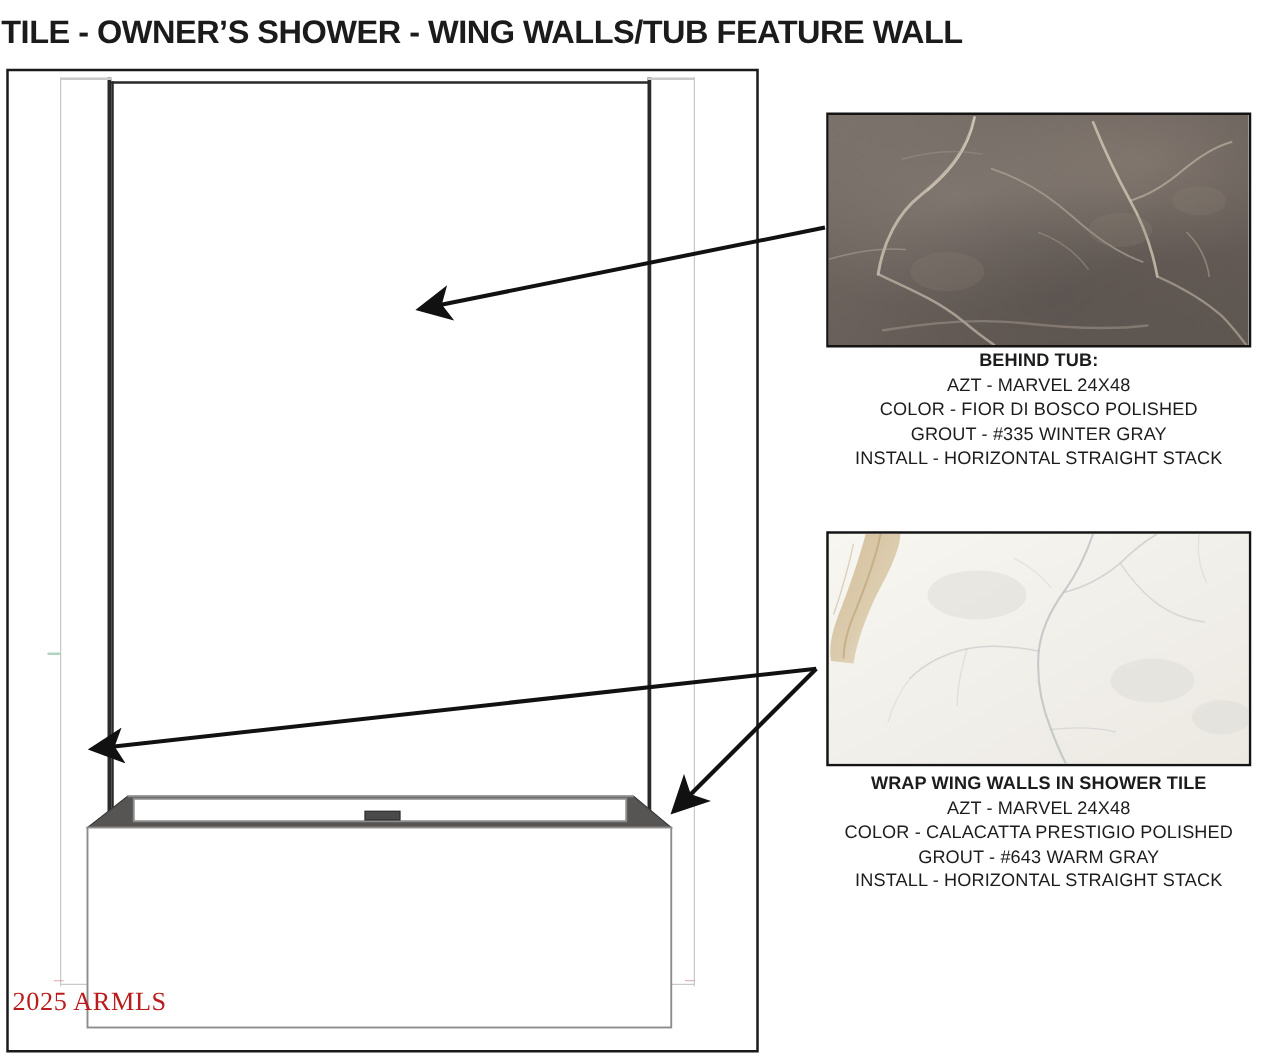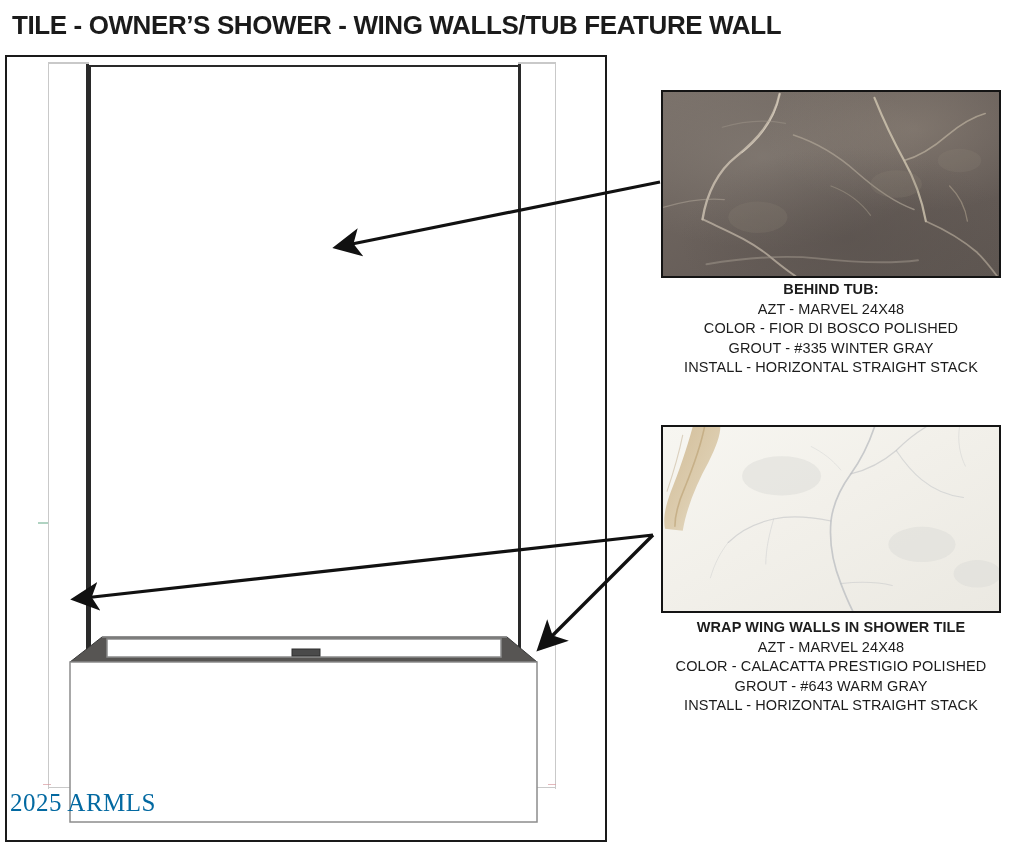--- a/index.html
+++ b/index.html
@@ -13,21 +13,21 @@
     height: 845px;
     position: relative;
     overflow: hidden;
     font-family: "Liberation Sans", sans-serif;
     color: #111111;
   }
 
   
   #board-title {
     position: absolute;
-    left: 12px;
+    left: 1px;
     top: 6px;
     width: 950px;
     height: 38px;
     font-size: 26px;
     font-weight: 700;
     letter-spacing: -0.4px;
     line-height: 38px;
     white-space: nowrap;
     color: #1b1b1b;
     font-family: "Liberation Sans", sans-serif;
@@ -112,22 +112,22 @@
   .caption .hdr { font-weight: 700; }
   #caption-behind-tub { top: 280px; }
   #caption-wing-walls { top: 618px; }
 
   
   #watermark {
     position: absolute;
     left: 10px;
     top: 789px;
     font-family: "Liberation Serif", serif;
-    font-size: 25px;
-    color: #0369a1;
+    font-size: 21px;
+    color: #b91c1c;
     letter-spacing: 0.5px;
     white-space: nowrap;
   }
 
   
   #arrow-layer {
     position: absolute;
     left: 0; top: 0;
     width: 1024px; height: 845px;
     pointer-events: none;

